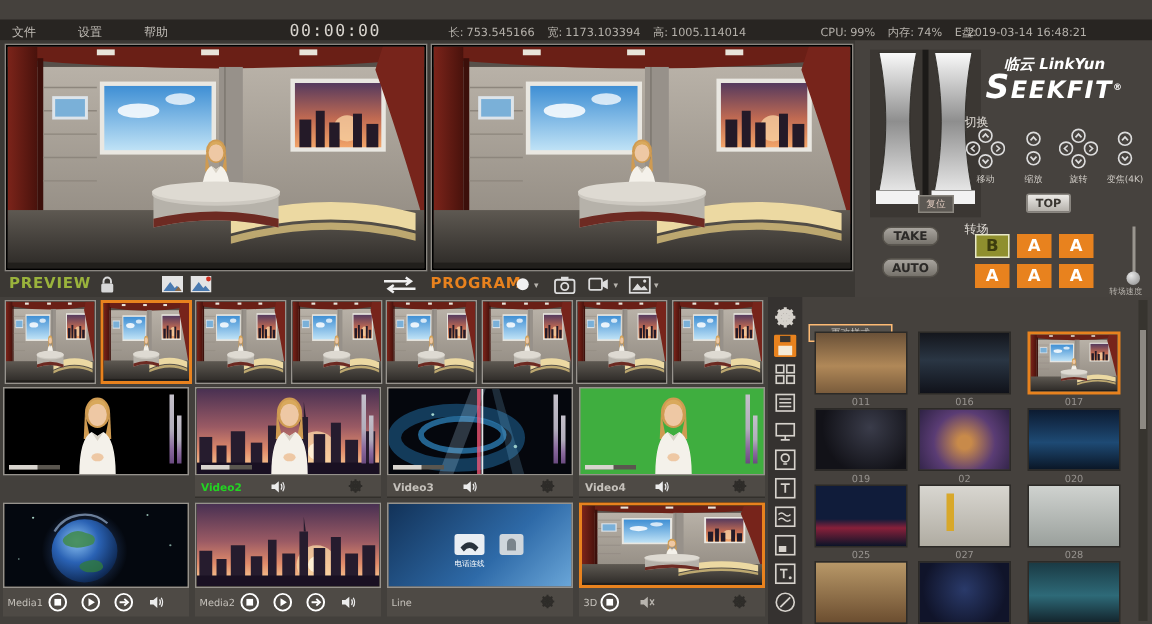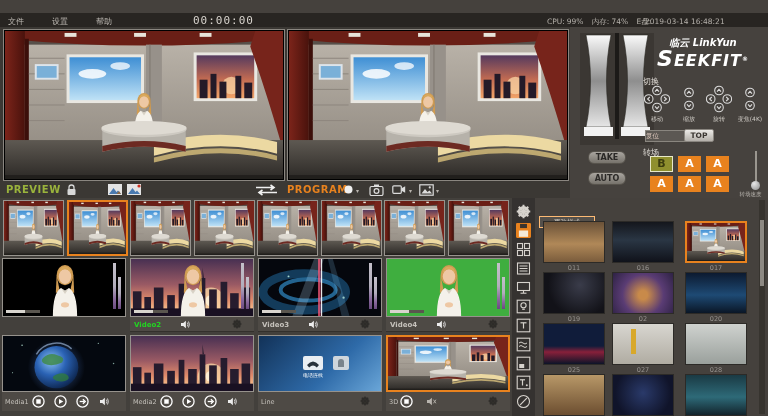--- a/index.html
+++ b/index.html
@@ -35,21 +35,21 @@
 .btn-take,.btn-auto{position:absolute;left:588px;width:38px;height:13px;border-radius:6px;background:linear-gradient(#a9a59f,#76726b);border:1px solid #57534c;color:#2b2927;font-weight:bold;font-size:8px;line-height:11px;text-align:center;cursor:pointer}
 .btn-take{top:151px}.btn-auto{top:172px}
 .brand{position:absolute;left:640px;top:31px;width:126px;text-align:center;color:#fff}
 .brand-top{font-size:10px;font-weight:bold;font-style:italic;line-height:11px}
 .brand-name{display:block;font-size:16px;font-weight:bold;font-style:italic;letter-spacing:1px;line-height:17px}
 .brand-name::first-letter{font-size:22px}
 .brand-reg{font-size:6px;vertical-align:top}
 .sec-label{position:absolute;font-size:8px;color:#e0dcd6}
 .pad{position:absolute;top:85px;width:26px;height:28px;cursor:pointer}
 .pad-lbl{position:absolute;top:115px;width:34px;font-size:6px;color:#cfcbc5;text-align:center;white-space:nowrap}
-.btn-reset{position:absolute;left:645px;top:130px;width:48px;height:12px;background:#5c5853;border:1px solid #8a867f;color:#e0cabe;font-size:6.5px;text-align:left;line-height:10px;cursor:pointer}
+.btn-reset{position:absolute;left:612px;top:130px;width:24px;height:12px;background:#5c5853;border:1px solid #8a867f;color:#e0cabe;font-size:6.5px;text-align:center;line-height:10px;cursor:pointer}
 .btn-top{position:absolute;left:684px;top:129px;width:30px;height:13px;border-radius:2px;background:linear-gradient(#eceae6,#b4b0aa);border:1px solid #8a8680;color:#3a3631;font-weight:bold;font-size:7.5px;text-align:center;line-height:11px;cursor:pointer}
 .tbtn{position:absolute;width:23px;height:16px;background:#e8821e;color:#fff;font-weight:bold;font-size:11px;text-align:center;line-height:16px;cursor:pointer}
 .tbtn.active{background:#8f8f2e;color:#3c3c0e;border:1px solid #e8e8c8;line-height:14px}
 .slider-track{position:absolute;left:755px;top:151px;width:2px;height:36px;background:#9a968f;cursor:pointer}
 .slider-knob{position:absolute;left:751px;top:181px;width:9px;height:9px;border-radius:50%;background:radial-gradient(circle at 35% 30%,#e8e8e8,#8a8a8a);cursor:grab}
 .speed-lbl{position:absolute;left:733px;top:191px;width:35px;font-size:5.5px;color:#b8b4ae;text-align:center;white-space:nowrap}
 
 
 .pvwbar{position:absolute;left:0;top:182px;width:570px;height:16px;background:#3b3834}
 .lbl-preview{position:absolute;left:6px;top:2px;font-size:10px;font-weight:bold;color:#9ab33c;letter-spacing:.5px}
@@ -314,20 +314,25 @@
 </svg>
 
 <div class="app">
 
 
   <div class="menubar">
     <div class="menu-item" style="left:8px">文件</div>
     <div class="menu-item" style="left:52px">设置</div>
     <div class="menu-item" style="left:96px">帮助</div>
     <div class="timer">00:00:00</div>
+    <div class="statgroup" style="left:299px">
+      <b>长:</b><span>753.545166</span>
+      <b>宽:</b><span>1173.103394</span>
+      <b>高:</b><span>1005.114014</span>
+    </div>
     <div class="statgroup" style="left:547px">
       <b>CPU:</b><span>99%</span>
       <b>内存:</b><span>74%</span>
       <b>E盘:</b><span></span>
     </div>
     <div class="statgroup" style="left:645px">2019-03-14 16:48:21</div>
   </div>
 
   <div class="stage"></div>
   <div class="rpanel"></div>

